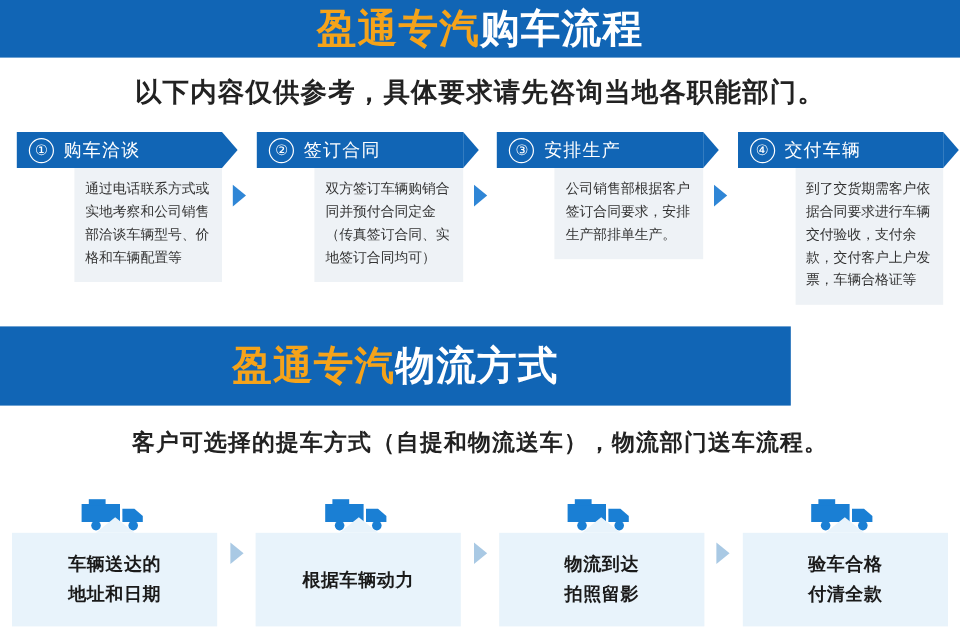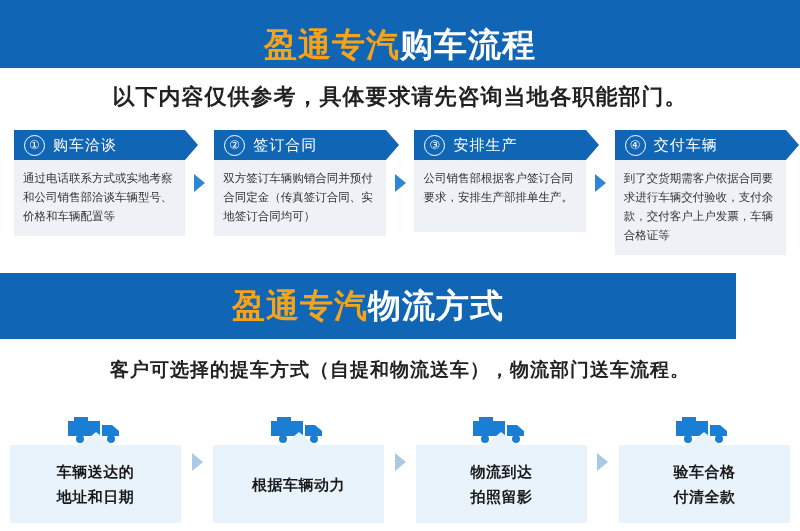--- a/index.html
+++ b/index.html
@@ -16,24 +16,24 @@
   .page {
     position: relative;
     width: 800px;
     height: 531px;
   }
 
   
   .banner {
     position: relative;
     width: 800px;
-    height: 68px;
+    height: 48px;
     background: #1165b5;
     display: flex;
-    align-items: flex-end;
+    align-items: center;
     justify-content: center;
   }
   .banner-title {
     font-size: 33px;
     font-weight: bold;
     letter-spacing: 1px;
     color: #ffffff;
     white-space: nowrap;
   }
   .banner-title .hl {
@@ -101,20 +101,21 @@
     letter-spacing: 1px;
   }
   .step-body {
     background: #eef2f6;
     min-height: 72px;
     padding: 9px 9px 10px 9px;
     box-sizing: border-box;
     font-size: 11.5px;
     line-height: 19px;
     color: #333333;
+    margin-left: 48px;
   }
   .step-arrow {
     width: 30px;
     display: flex;
     align-items: flex-start;
     justify-content: center;
     padding-top: 44px;
     box-sizing: border-box;
   }
   .chev {
@@ -126,21 +127,21 @@
   }
 
   .divider {
     width: 800px;
     height: 18px;
     background: #ffffff;
   }
 
   
   .banner2 {
-    width: 736px;
+    width: 659px;
     height: 66px;
     background: #1165b5;
     display: flex;
     align-items: center;
     justify-content: center;
   }
   .subtitle2 {
     height: 62px;
     display: flex;
     align-items: center;

